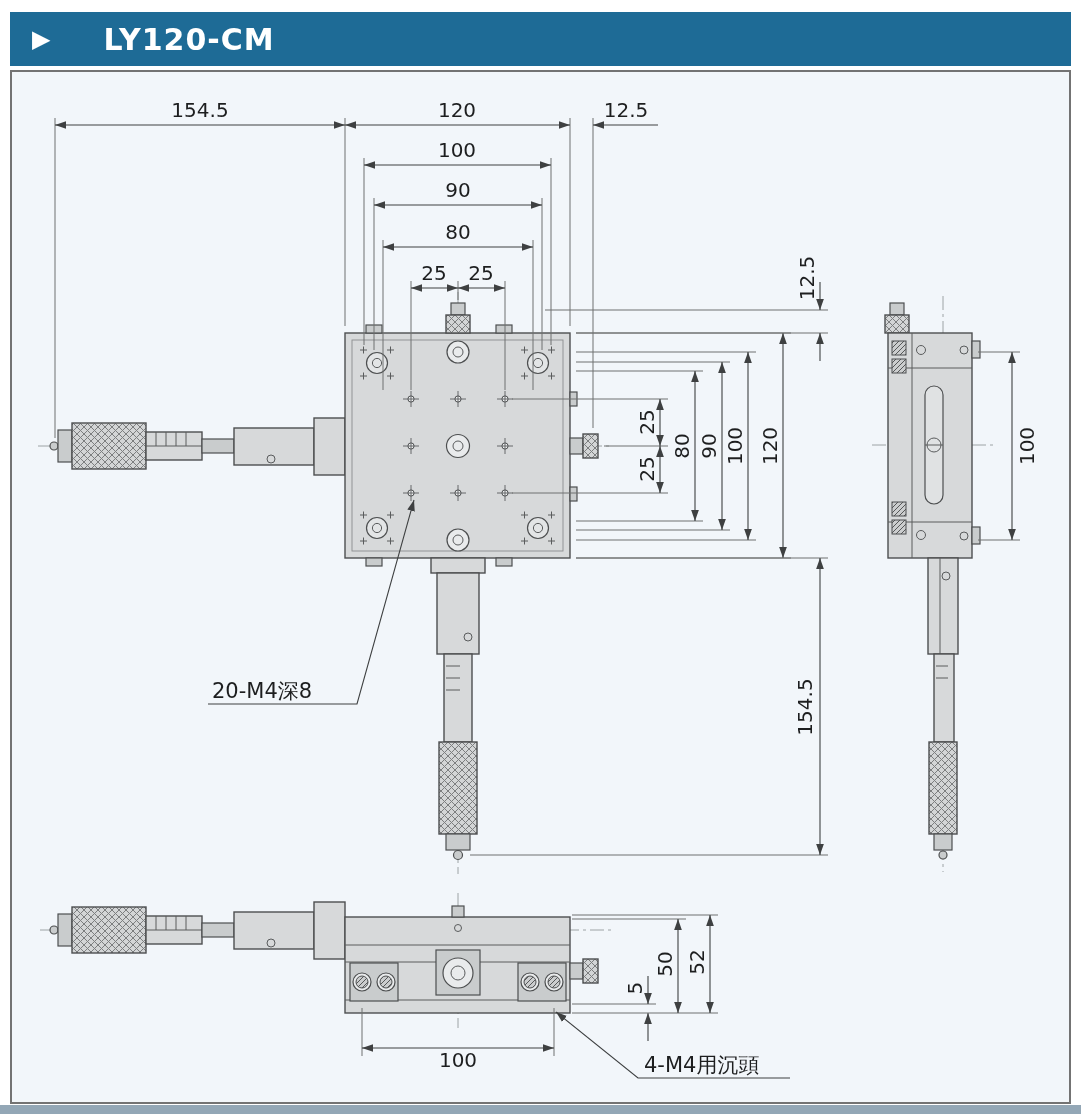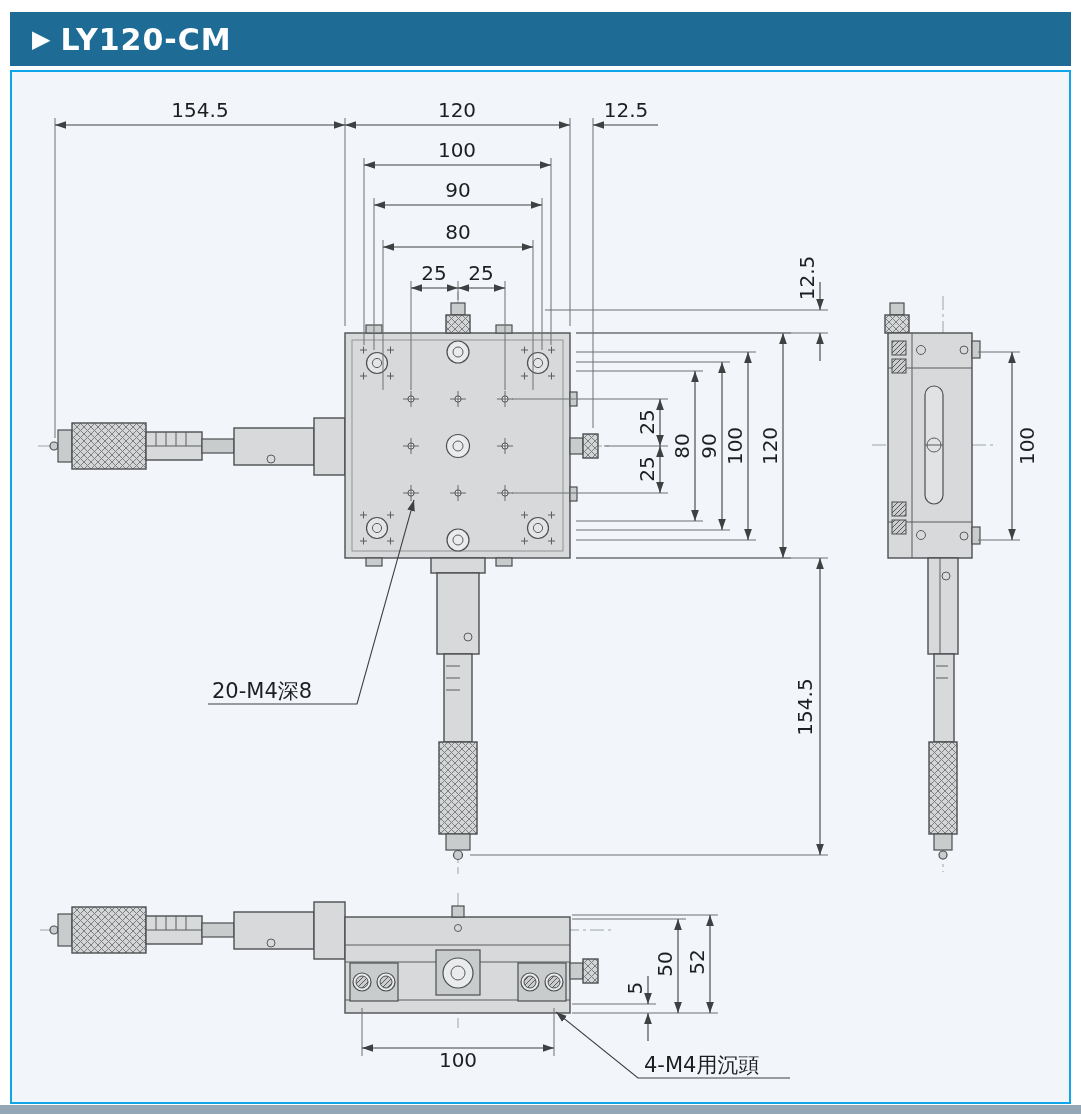--- a/index.html
+++ b/index.html
@@ -2,23 +2,23 @@
 <html><head>
 <meta charset="utf-8">
 <style>
   html,body{margin:0;padding:0;background:#ffffff;}
   body{width:1081px;height:1114px;position:relative;overflow:hidden;
        font-family:"DejaVu Sans","Liberation Sans",sans-serif;}
   .header{position:absolute;left:10px;top:12px;width:1061px;height:54px;
           background:#1e6b96;color:#ffffff;display:flex;align-items:center;
           padding-left:22px;box-sizing:border-box;}
   .header .tri{font-size:24px;margin-right:10px;line-height:1;}
-  .header .title{font-size:30px;font-weight:bold;letter-spacing:1px;}
+  .header .title{font-size:30px;font-weight:bold;letter-spacing:1px;margin-left:43px;}
   .panel{position:absolute;left:10px;top:70px;width:1057px;height:1030px;
-         background:#f2f6fa;border:2px solid #0ea5e9;}
+         background:#f2f6fa;border:2px solid #737373;}
   .panel svg{position:absolute;left:-12px;top:-72px;}
   .bottom-band{position:absolute;left:0;top:1105px;width:1081px;height:9px;
                background:#93a7b6;}
   
   .outline{fill:#d7d9da;stroke:#4d4f50;stroke-width:1.4;}
   .outline2{fill:#c9cccd;stroke:#4d4f50;stroke-width:1.2;}
   .detail{fill:none;stroke:#5a5c5d;stroke-width:1;}
   .thin{fill:none;stroke:#8b8d8e;stroke-width:0.9;}
   .hole{fill:#e9ebec;stroke:#4d4f50;stroke-width:1.2;}
   .knurl{fill:url(#knurlpat);stroke:#4d4f50;stroke-width:1.4;}

